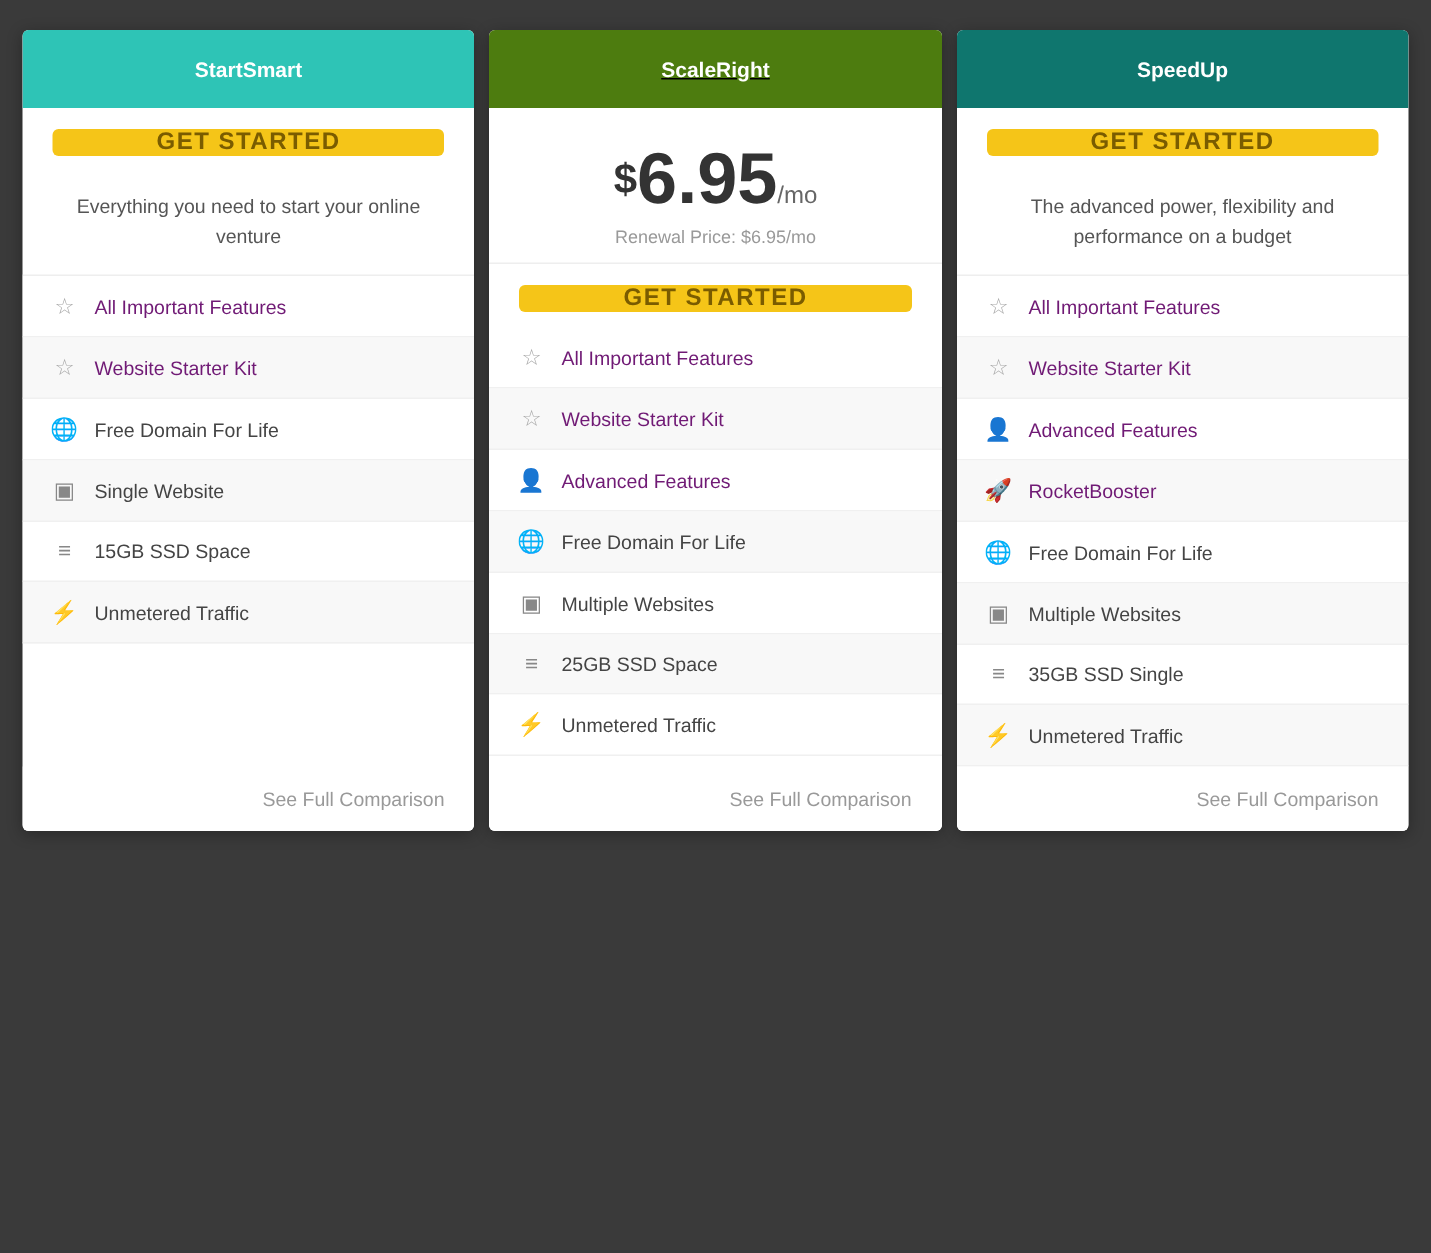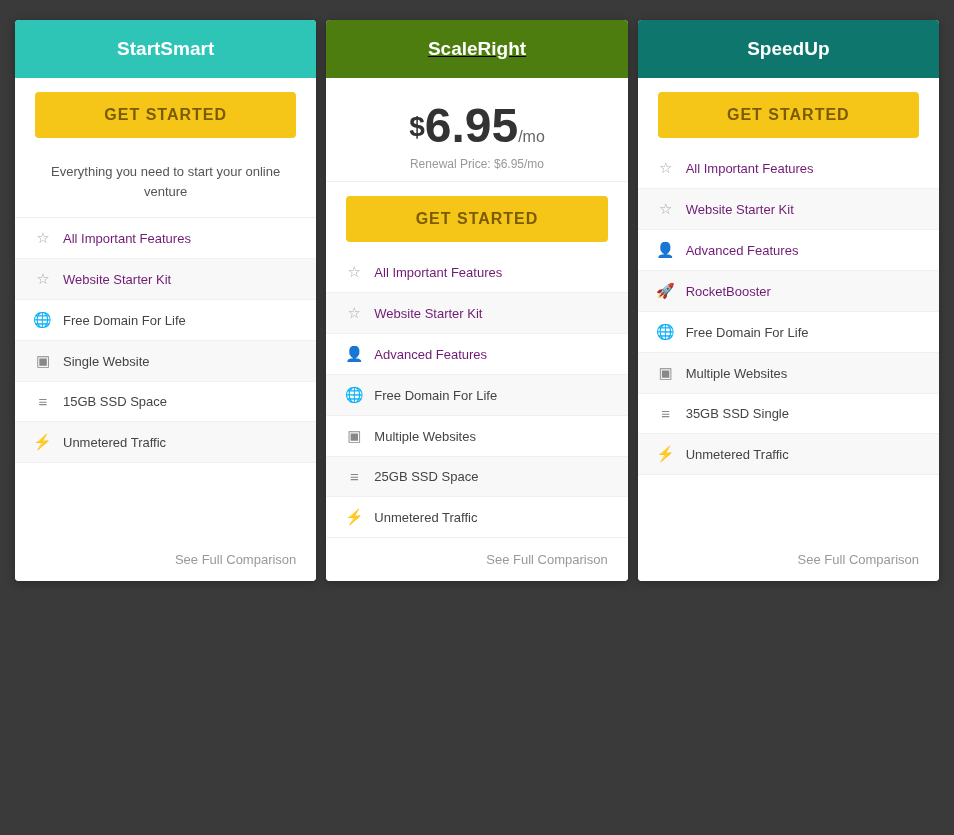--- a/index.html
+++ b/index.html
@@ -30,21 +30,21 @@
     }
     .plan-header {
       padding: 18px 20px;
       text-align: center;
     }
     .plan-header.startsmart { background: #2ec4b6; }
     .plan-header.scaleright { background: #4d7c0f; text-decoration: underline; }
     .plan-header.speedup { background: #0f766e; }
     .plan-title {
       color: #fff;
-      font-size: 19px;
+      font-size: 14px;
       font-weight: bold;
     }
     .plan-price-section {
       padding: 20px 20px 10px;
       text-align: center;
       border-bottom: 1px solid #eee;
     }
     .price-amount {
       font-size: 48px;
       font-weight: bold;
@@ -68,21 +68,20 @@
       margin-top: 4px;
     }
     .get-started-btn {
       display: block;
       margin: 14px 20px 10px;
       background: #f5c518;
       color: #7a5c00;
       font-weight: bold;
       font-size: 16px;
       text-align: center;
-      padding: 14px;
       border-radius: 4px;
       cursor: pointer;
       border: none;
       letter-spacing: 1px;
       text-transform: uppercase;
     }
     .plan-description {
       padding: 14px 20px 2px;
       text-align: center;
       font-size: 13px;
@@ -213,20 +212,21 @@
           <span>Unmetered Traffic</span>
         </li>
       </ul>
       <div class="see-comparison">See Full Comparison</div>
     </div>
     <div class="plan-card">
       <div class="plan-header speedup">
         <div class="plan-title">SpeedUp</div>
       </div>
       <button class="get-started-btn">GET STARTED</button>
+      <div class="plan-description">The advanced power, flexibility and performance on a budget</div>
       <ul class="features-list">
         <li class="feature-item">
           <span class="feature-icon icon-star">☆</span>
           <a class="feature-link" href="#">All Important Features</a>
         </li>
         <li class="feature-item">
           <span class="feature-icon icon-star">☆</span>
           <a class="feature-link" href="#">Website Starter Kit</a>
         </li>
         <li class="feature-item">

